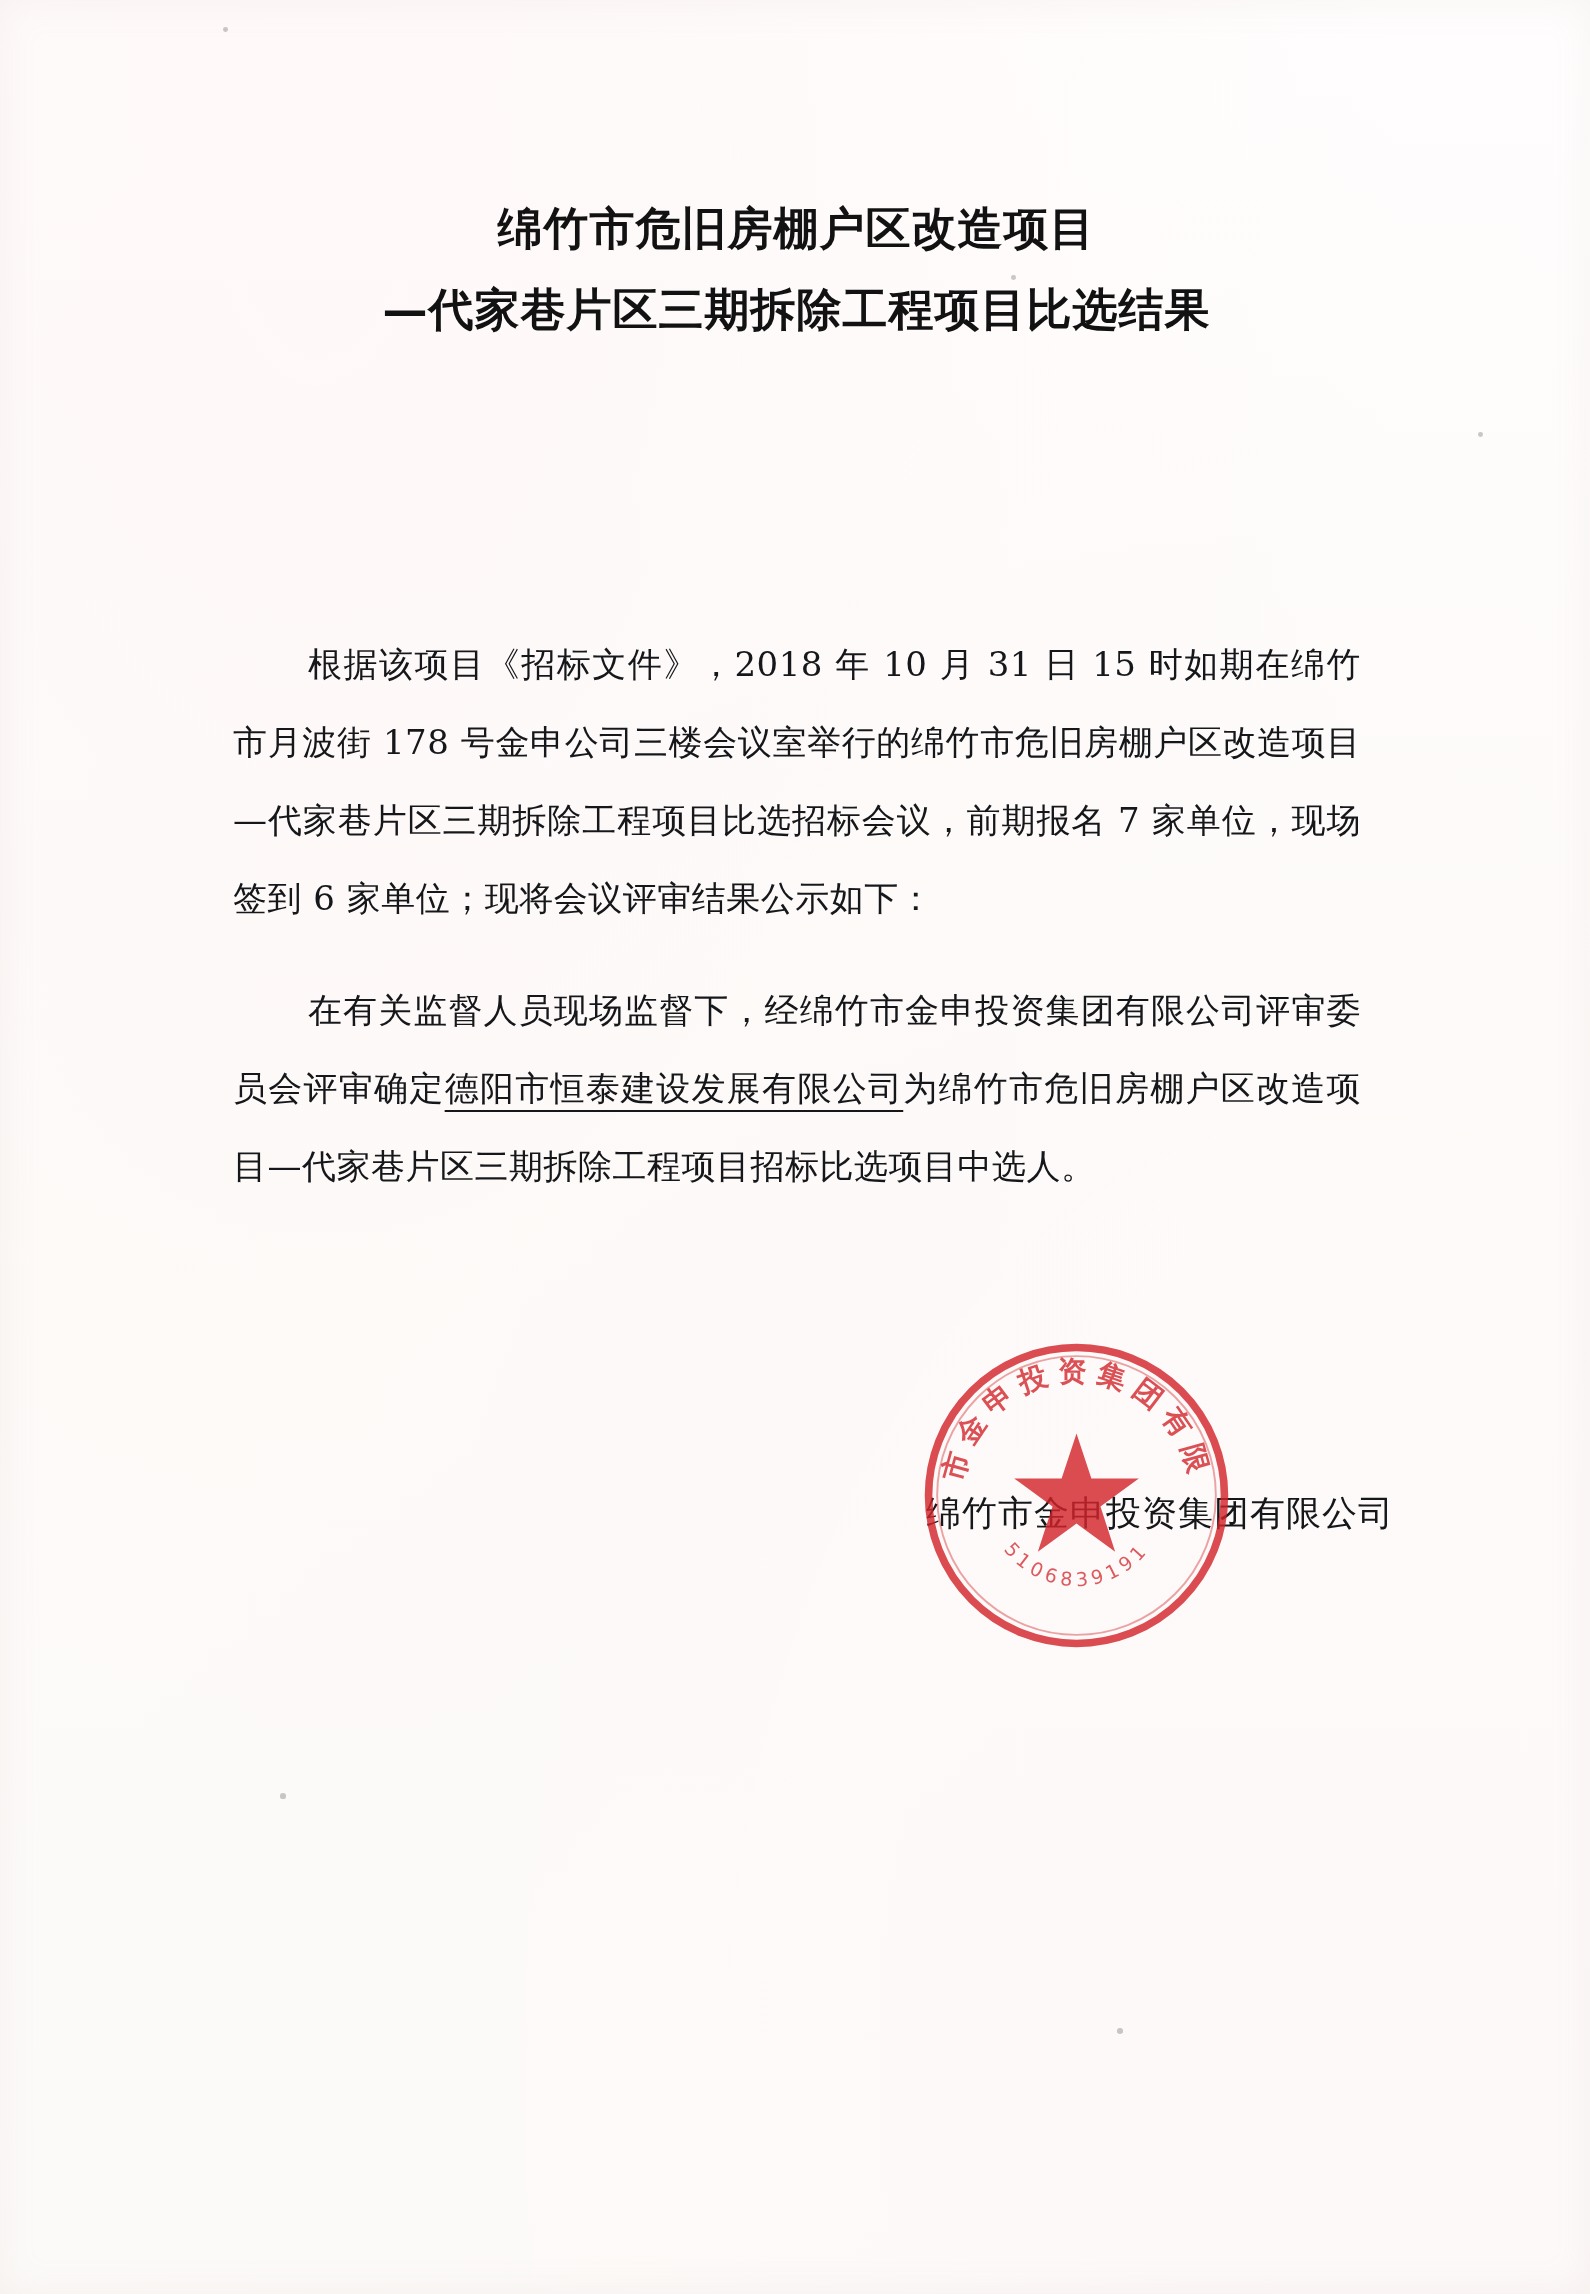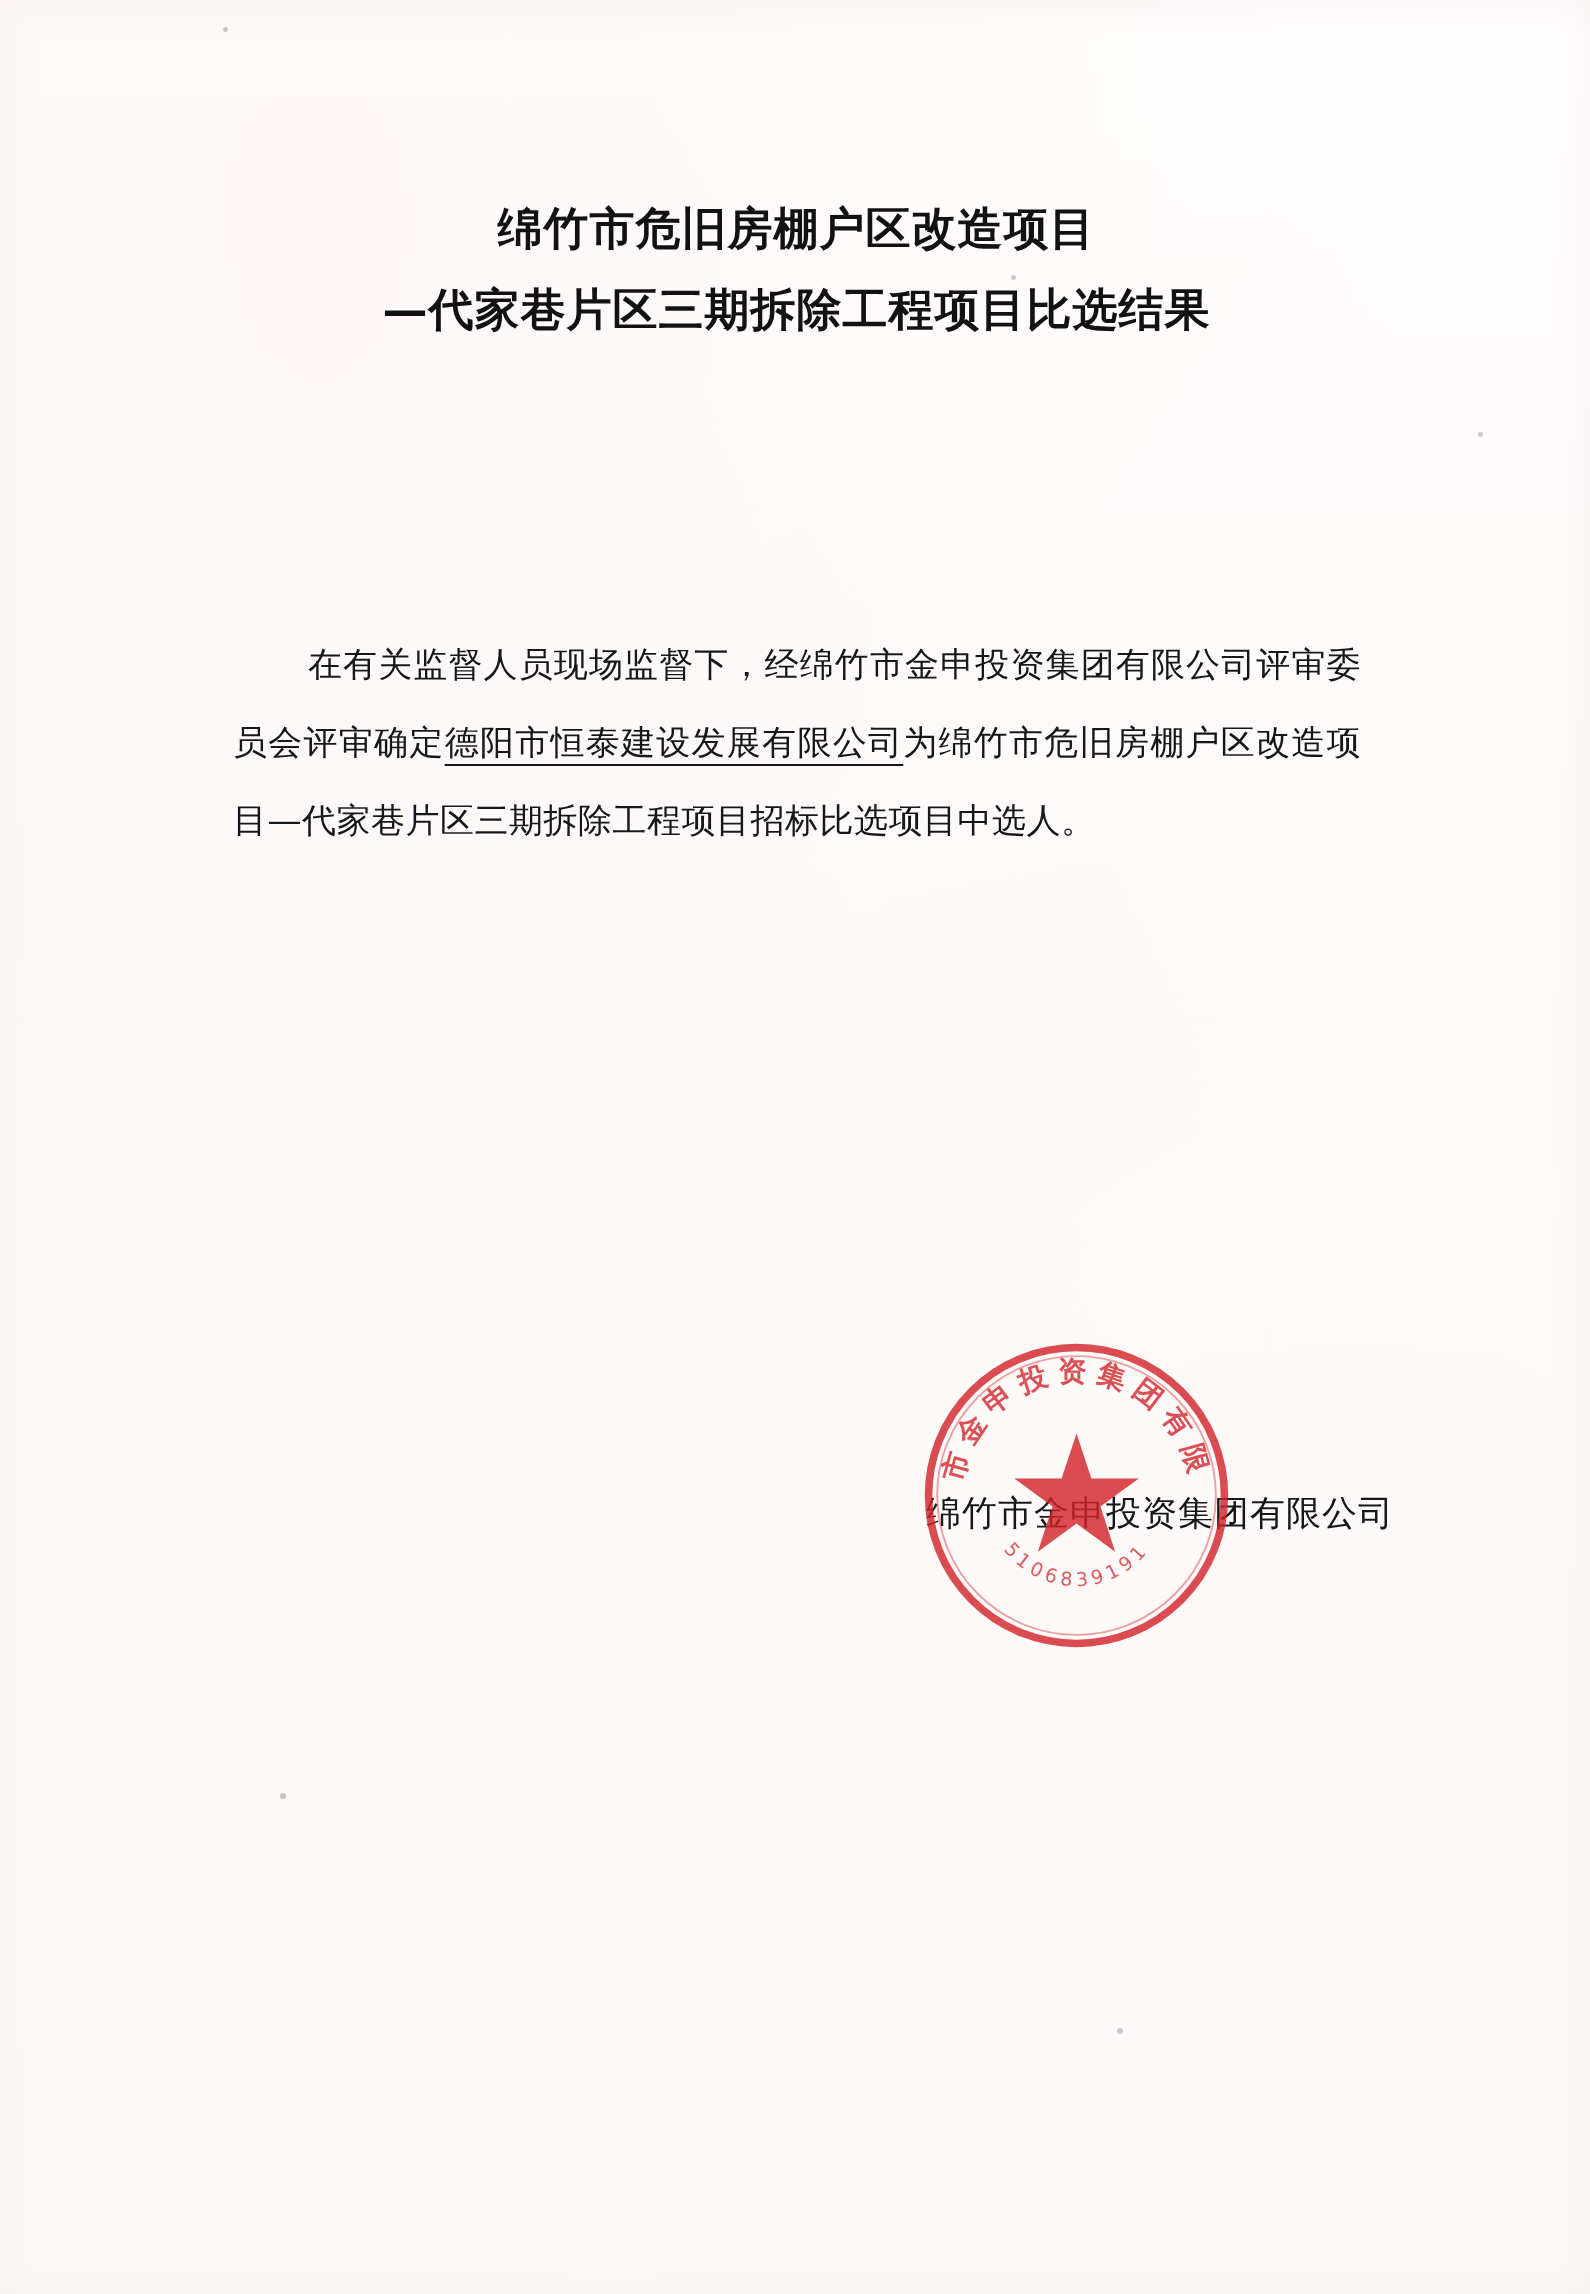--- a/index.html
+++ b/index.html
@@ -130,20 +130,21 @@
   <div class="scan-tint"></div>
 
   <div class="content">
 
     <div class="title-block">
       <div class="title-line l1">绵竹市危旧房棚户区改造项目</div>
       <div class="title-line l2">—代家巷片区三期拆除工程项目比选结果</div>
     </div>
 
     <div class="body-block">
+      <p class="para">根据该项目《招标文件》，2018 年 10 月 31 日 15 时如期在绵竹市月波街 178 号金申公司三楼会议室举行的绵竹市危旧房棚户区改造项目—代家巷片区三期拆除工程项目比选招标会议，前期报名 7 家单位，现场签到 6 家单位；现将会议评审结果公示如下：</p>
       <p class="para"><span>在有关监督人员现场监督下，经绵竹市金申投资集团有限公司评审委员会评审确定</span><span class="u-name">德阳市恒泰建设发展有限公司</span><span>为绵竹市危旧房棚户区改造项目—代家巷片区三期拆除工程项目招标比选项目中选人。</span></p>
     </div>
 
     <div class="sign-block">
       <div>绵竹市金申投资集团有限公司</div>
     </div>
 
     <div class="seal">
       <svg width="315" height="315" viewBox="0 0 330 330" xmlns="http://www.w3.org/2000/svg">
         <defs>

